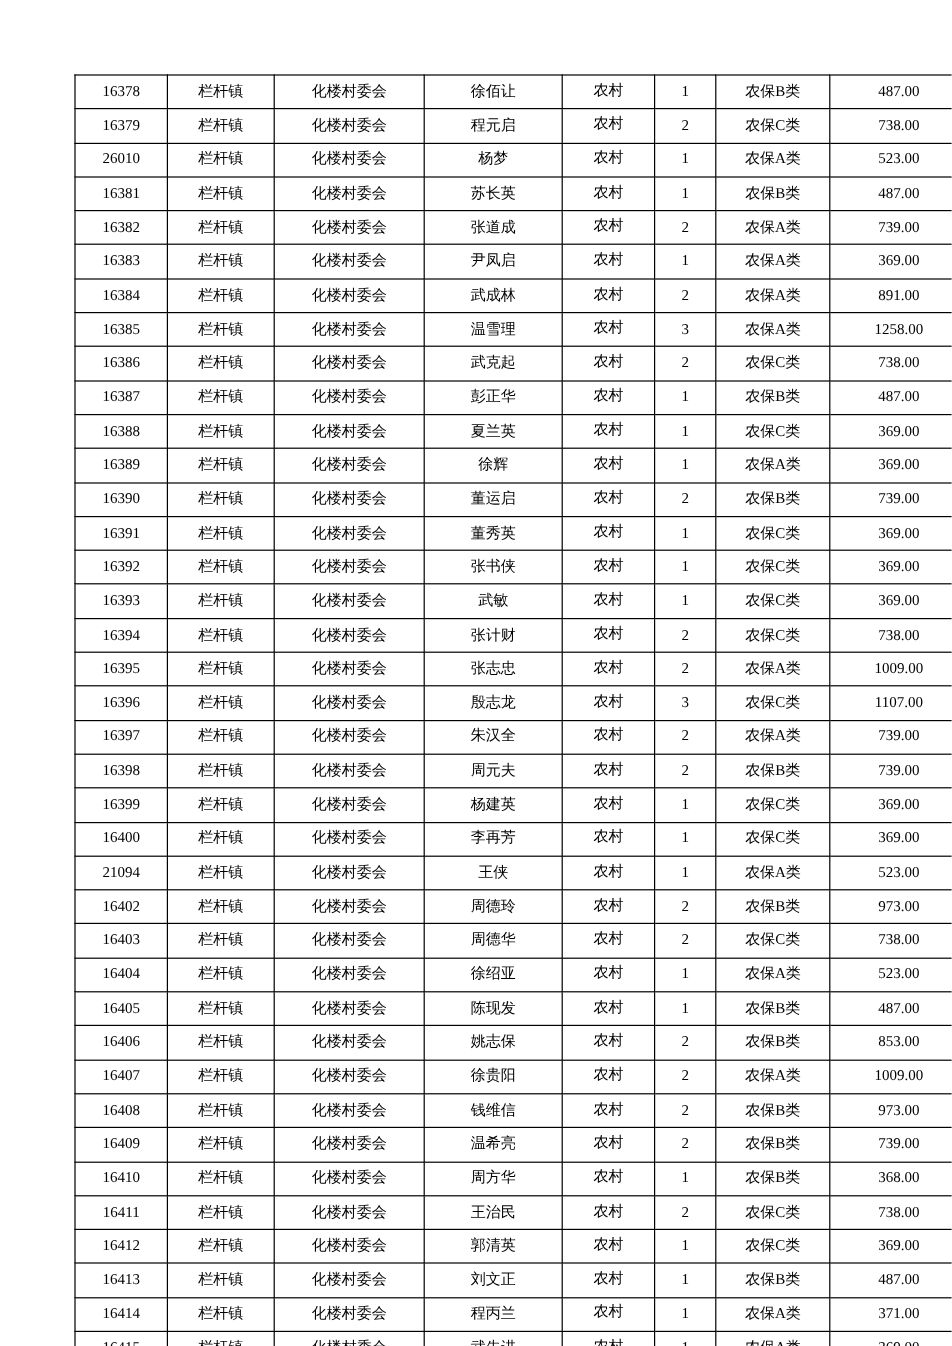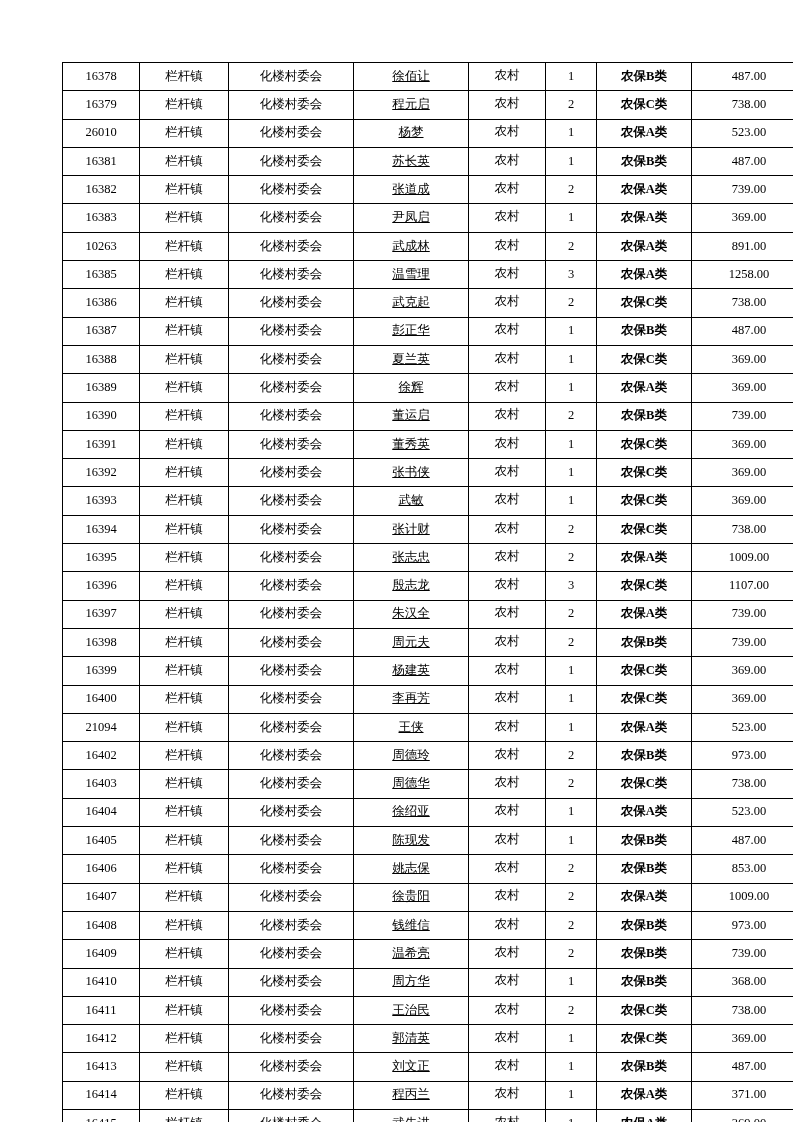--- a/index.html
+++ b/index.html
@@ -33,24 +33,24 @@
     vertical-align: middle;
     font-size: 12.5px;
     line-height: 1.1;
     padding: 0 2px;
     white-space: nowrap;
     overflow: hidden;
   }
   td.col-id    { width: 72px; font-family: "Liberation Serif", serif; }
   td.col-town  { width: 84px; }
   td.col-vill  { width: 120px; margin-left: 27px; }
-  td.col-name  { width: 110px; text-decoration: underline; }
+  td.col-name  { width: 110px; }
   td.col-type  { width: 72px; font-family: Liberation Mono, monospace; }
   td.col-num   { width: 46px; font-family: "Liberation Serif", serif; }
-  td.col-cat   { width: 90px; font-weight: bold; }
+  td.col-cat   { width: 90px; }
   td.col-amt   { width: 110px; font-family: "Liberation Serif", serif; }
 </style>
 </head>
 <body>
 
 <div class="page">
   <table class="data-table">
     <tbody>
         <tr>
           <td class="col-id">16378</td>
@@ -106,21 +106,21 @@
           <td class="col-id">16383</td>
           <td class="col-town">栏杆镇</td>
           <td class="col-vill">化楼村委会</td>
           <td class="col-name">尹凤启</td>
           <td class="col-type">农村</td>
           <td class="col-num">1</td>
           <td class="col-cat">农保A类</td>
           <td class="col-amt">369.00</td>
         </tr>
         <tr>
-          <td class="col-id">10263</td>
+          <td class="col-id">16384</td>
           <td class="col-town">栏杆镇</td>
           <td class="col-vill">化楼村委会</td>
           <td class="col-name">武成林</td>
           <td class="col-type">农村</td>
           <td class="col-num">2</td>
           <td class="col-cat">农保A类</td>
           <td class="col-amt">891.00</td>
         </tr>
         <tr>
           <td class="col-id">16385</td>

